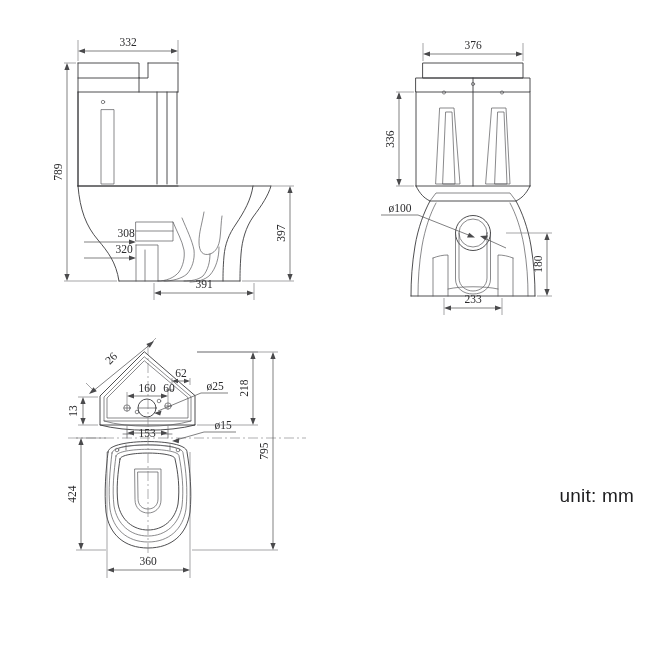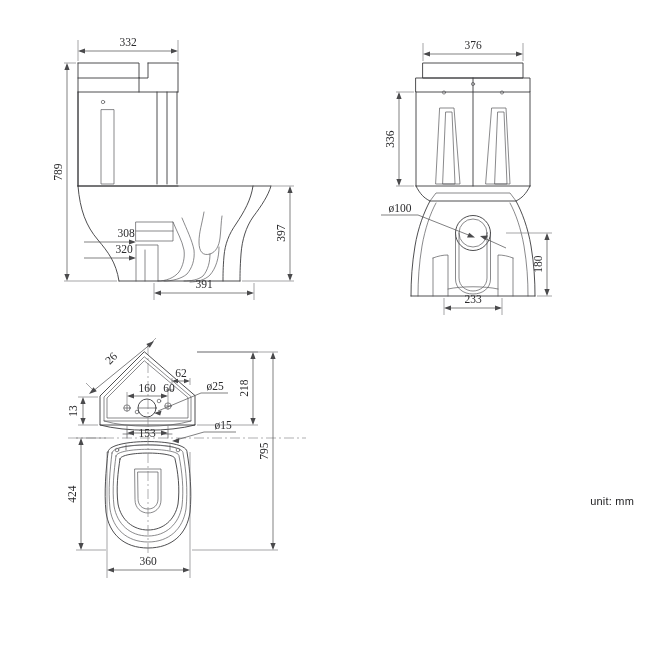--- a/index.html
+++ b/index.html
@@ -33,21 +33,21 @@
     font-family:"Liberation Serif", serif;
     font-size:11.5px;
     fill:#2a2a2c;
     text-anchor:middle;
     dominant-baseline:middle;
   }
   .unit-label{
     position:absolute;
     right:22px;bottom:28px;
     font-family:"Liberation Sans", sans-serif;
-    font-size:11px;
+    font-size:19px;
     color:#1d1d1f;
     letter-spacing:0.2px;
   }
 </style>
 </head>
 <body>
 
 <div id="drawing-sheet">
 
   <svg width="650" height="650" viewBox="0 0 650 650">

